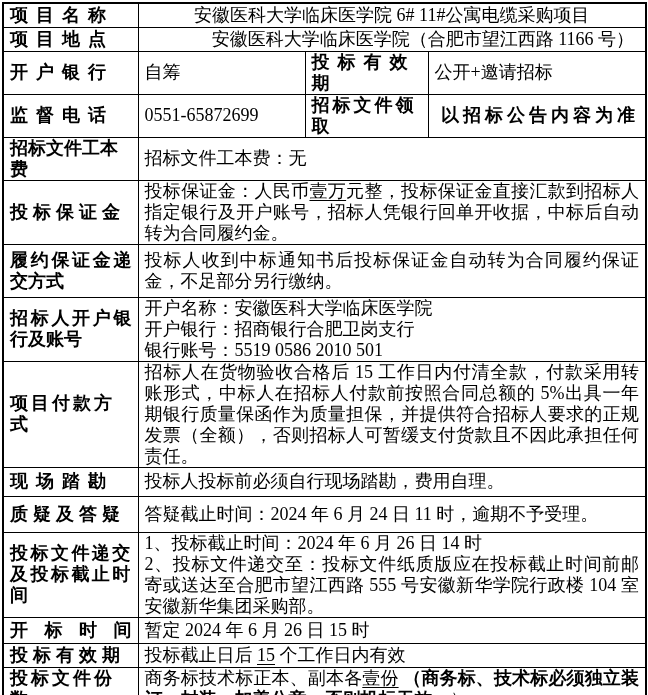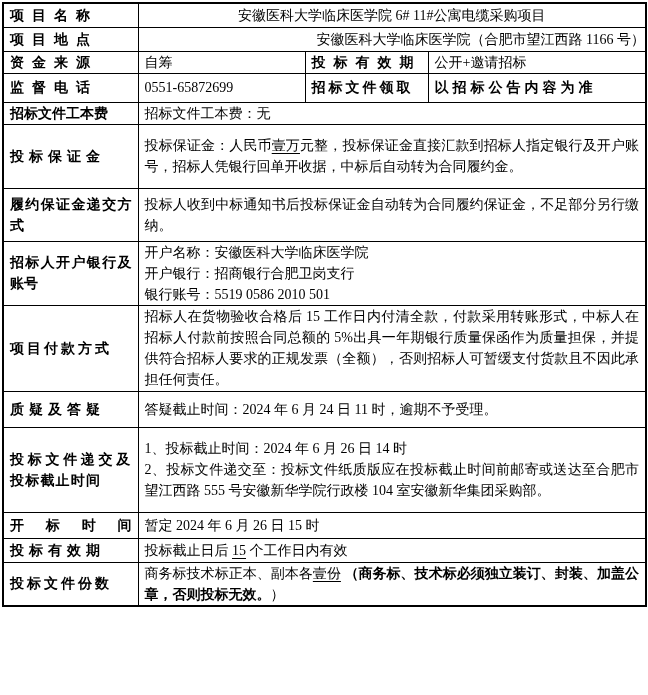--- a/index.html
+++ b/index.html
@@ -1,31 +1,31 @@
 <!DOCTYPE html>
 <html><head>
 <meta charset="utf-8">
 <style>
   html,body{margin:0;padding:0;background:#ffffff;}
   body{width:648px;height:695px;font-family:"Liberation Serif","DejaVu Serif",serif;color:#000;}
   table{border-collapse:collapse;table-layout:fixed;width:643px;margin:2px 0 0 2px;border:2px solid #000;}
-  td{border:1px solid #000;font-size:14px;line-height:21px;padding:0 6px;vertical-align:middle;overflow:hidden;}
+  td{border:1px solid #000;font-size:18px;line-height:21px;padding:0 6px;vertical-align:middle;overflow:hidden;}
   .lbl{font-weight:bold;}
   .ls8{letter-spacing:8px;}
   .ls5{letter-spacing:5px;}
   .ls3{letter-spacing:3px;}
   .ls1{letter-spacing:1.2px;}
   .just{text-align:justify;margin-top:48px;}
   .spread{text-align:justify;text-align-last:justify;}
   .center{text-align:center;}
-  .right{text-align:right;padding-right:0;}
+  .right{text-align:right;padding-right:11px;}
   .val-just{text-align:justify;}
   .b{font-weight:bold;}
   .u{text-decoration:underline;text-underline-offset:3px;}
-  .pickup-val{font-weight:bold;text-align:left;letter-spacing:4px;}
+  .pickup-val{font-weight:bold;text-align:right;letter-spacing:4px;}
   .r1{height:24px}.r2{height:24px}.r3{height:21px}.r4{height:29px}
   .r5{height:22px}.r6{height:64px}.r7{height:53px}.r8{height:60px}
   .r9{height:86px}.r10{height:29px}.r11{height:36px}.r12{height:85px}
   .r13{height:26px}.r14{height:24px}.r15{height:42px}.r16{height:48px}
 </style>
 </head>
 <body>
 
 <table>
   <colgroup>
@@ -40,21 +40,21 @@
     <td class="lbl ls8">项目名称</td>
     <td colspan="3" class="center">安徽医科大学临床医学院 6# 11#公寓电缆采购项目</td>
   </tr>
 
   <tr class="r2">
     <td class="lbl ls8">项目地点</td>
     <td colspan="3" class="right">安徽医科大学临床医学院（合肥市望江西路 1166 号）</td>
   </tr>
 
   <tr class="r3">
-    <td class="lbl ls8">资金来源</td>
+    <td class="lbl ls8">开户银行</td>
     <td>自筹</td>
     <td class="lbl ls8">投标有效期</td>
     <td>公开+邀请招标</td>
   </tr>
 
   <tr class="r4">
     <td class="lbl ls8">监督电话</td>
     <td>0551-65872699</td>
     <td class="lbl ls3">招标文件领取</td>
     <td class="pickup-val">以招标公告内容为准</td>
@@ -82,20 +82,24 @@
       <div>开户银行：招商银行合肥卫岗支行</div>
       <div>银行账号：5519 0586 2010 501</div>
     </td>
   </tr>
 
   <tr class="r9">
     <td class="lbl ls3">项目付款方式</td>
     <td colspan="3" class="val-just">招标人在货物验收合格后 15 工作日内付清全款，付款采用转账形式，中标人在招标人付款前按照合同总额的 5%出具一年期银行质量保函作为质量担保，并提供符合招标人要求的正规发票（全额），否则招标人可暂缓支付货款且不因此承担任何责任。</td>
   </tr>
 
+  <tr class="r10">
+    <td class="lbl ls8">现场踏勘</td>
+    <td colspan="3">投标人投标前必须自行现场踏勘，费用自理。</td>
+  </tr>
 
   <tr class="r11">
     <td class="lbl ls5">质疑及答疑</td>
     <td colspan="3">答疑截止时间：2024 年 6 月 24 日 11 时，逾期不予受理。</td>
   </tr>
 
   <tr class="r12">
     <td class="lbl just ls1">投标文件递交及投标截止时间</td>
     <td colspan="3" class="val-just">
       <div>1、投标截止时间：2024 年 6 月 26 日 14 时</div>

